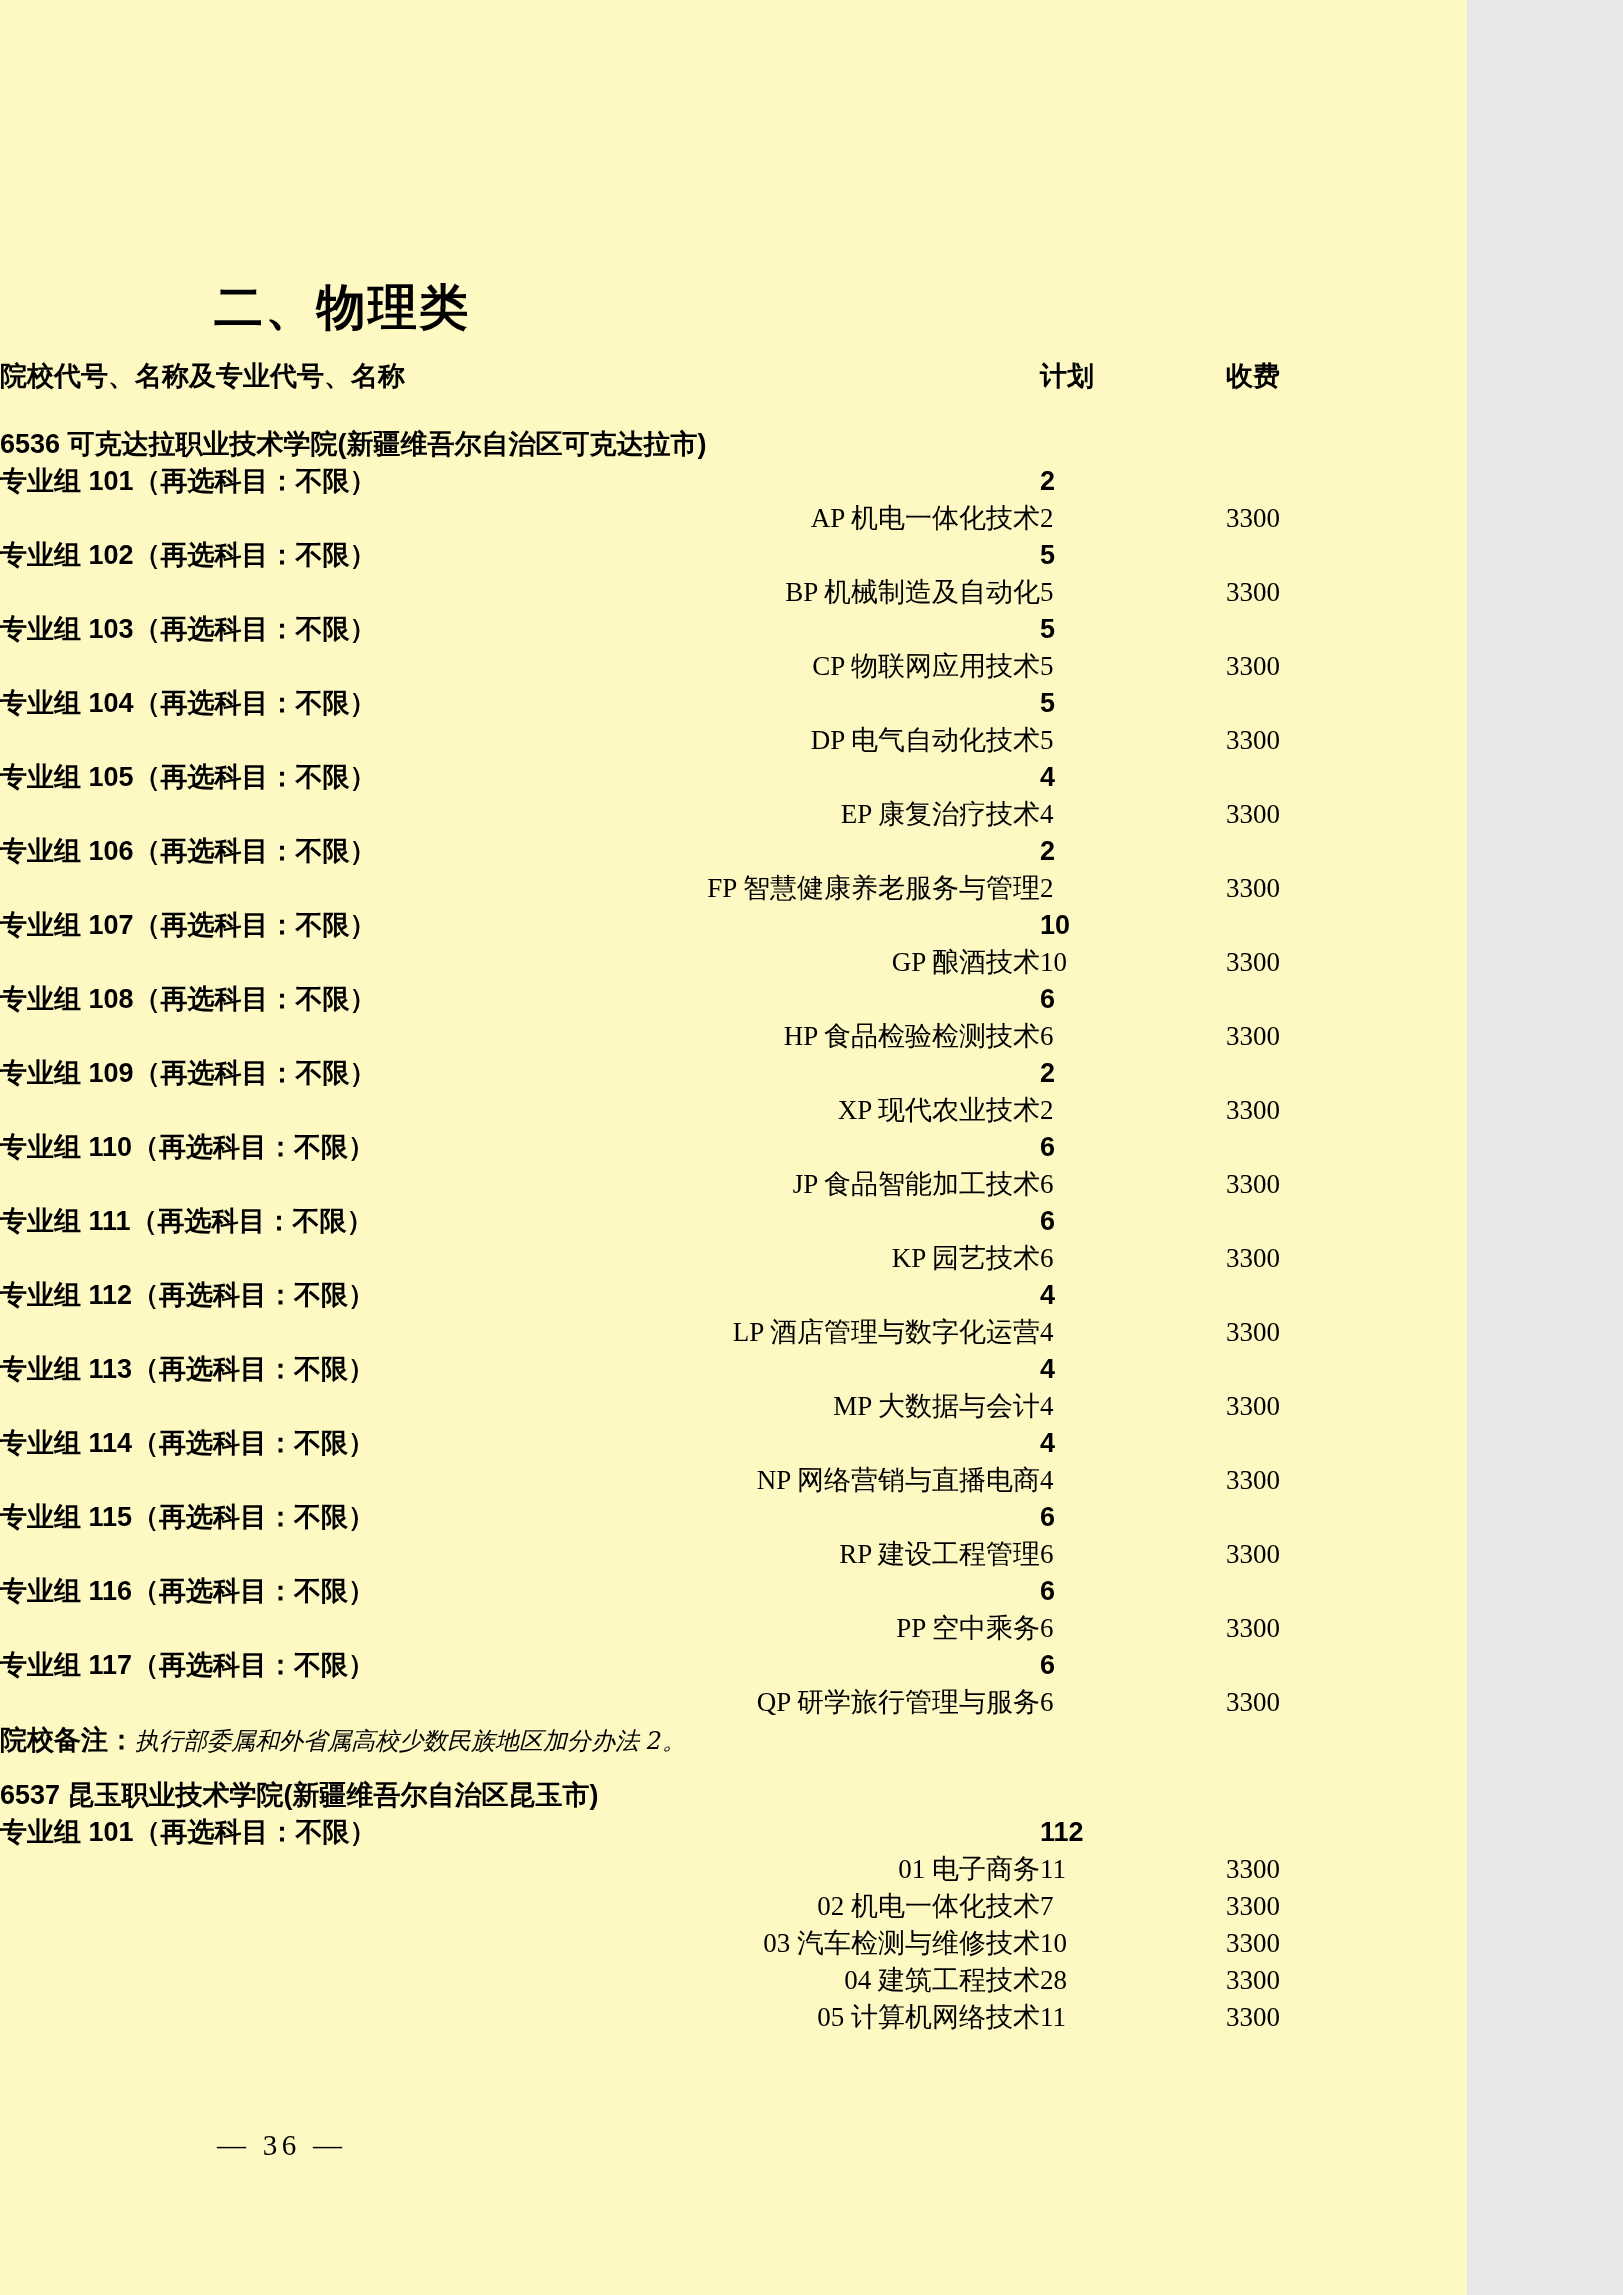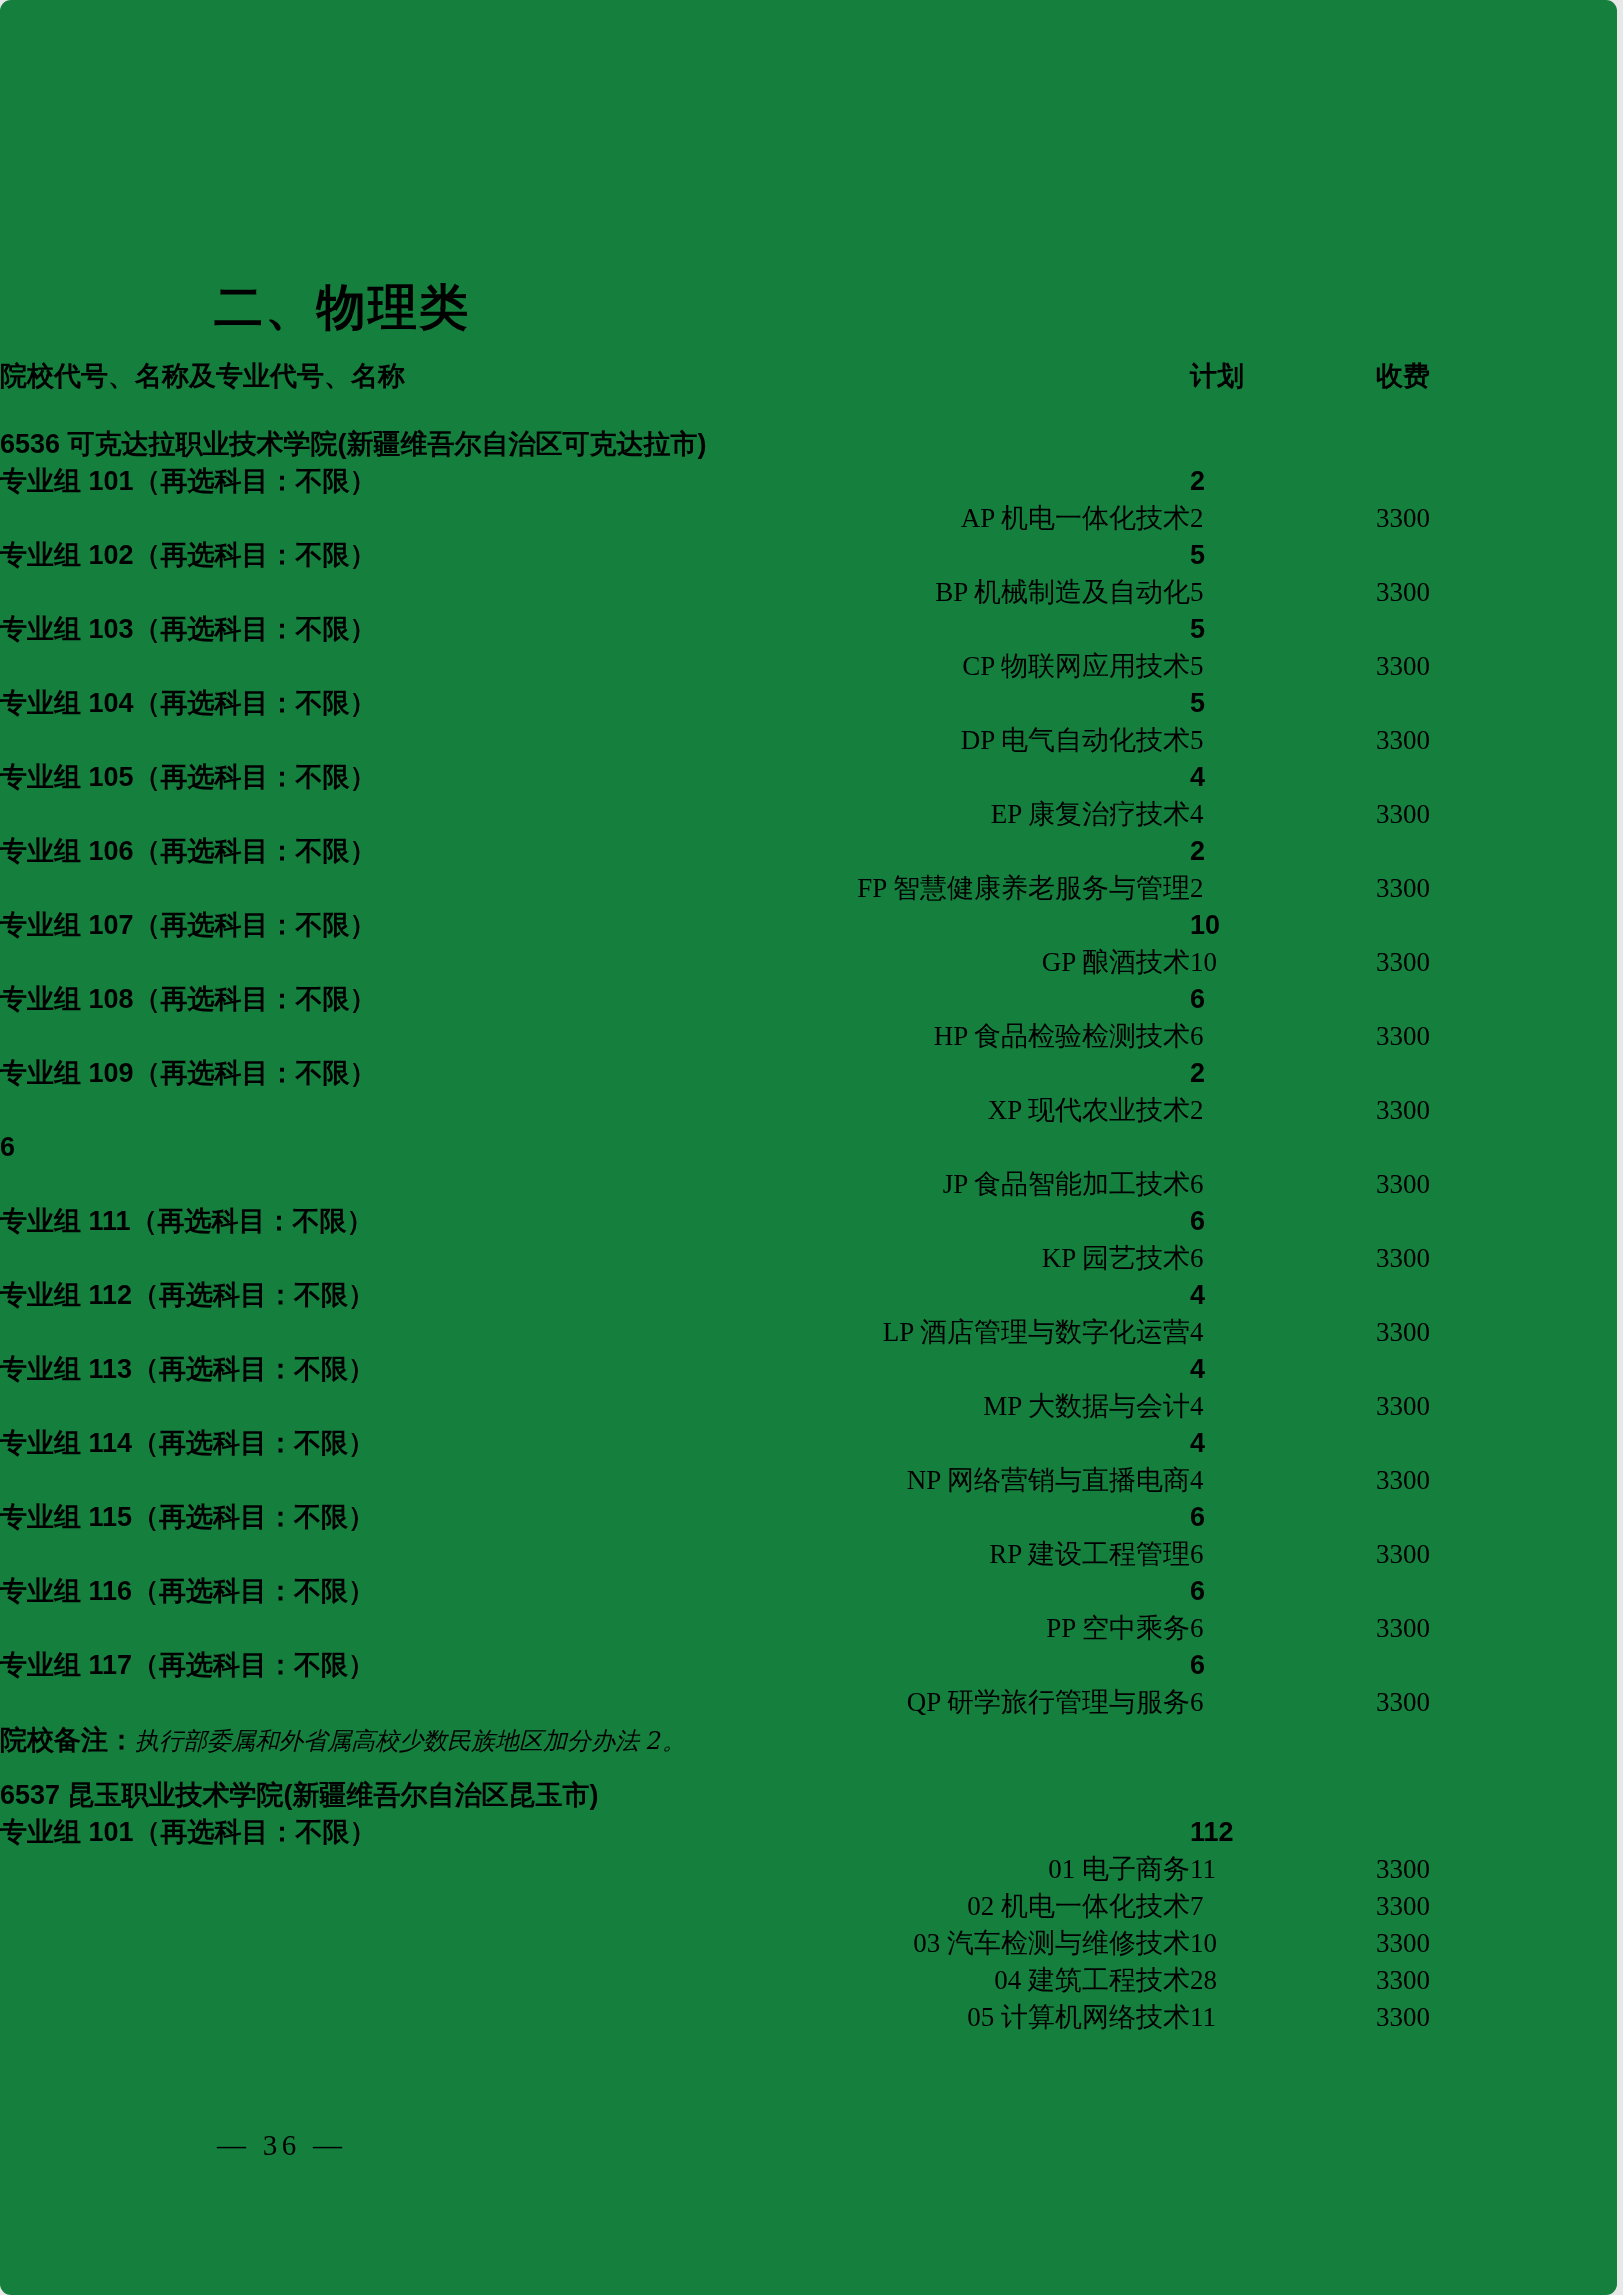--- a/index.html
+++ b/index.html
@@ -1,24 +1,23 @@
 <!DOCTYPE html>
 <html style="font-size:9.3px"><head>
 <meta charset="utf-8">
 <style>
   html, body { margin: 0; padding: 0; background: #e8e8e8; }
   .page {
     position: relative;
-    width: 1617px;
+    width: 1467px;
     height: 2295px;
-    background: #15803d;
+    background: #fef9c3;
     color: #000000;
     overflow: hidden;
     font-family: "Liberation Serif", serif;
-    border-radius: 11px;
   }
   .title {
     margin: 275px 0 0 214px;
     font-family: "Liberation Sans", sans-serif;
     font-weight: 700;
     font-size: 49px;
     line-height: 64px;
     letter-spacing: 2.3px;
   }
   .row {
@@ -211,20 +210,21 @@
   </div>
 
   <div class="row row-major">
     <div class="cell-left"><span class="note-label"></span><span class="row-text">XP 现代农业技术</span></div>
     <div class="cell-plan">2</div>
     <div class="cell-fee">3300</div>
     <div class="cell-pad"></div>
   </div>
 
   <div class="row row-group">
+    <div class="cell-left"><span class="note-label"></span><span class="row-text">专业组 110（再选科目：不限）</span></div>
     <div class="cell-plan">6</div>
     <div class="cell-fee"></div>
     <div class="cell-pad"></div>
   </div>
 
   <div class="row row-major">
     <div class="cell-left"><span class="note-label"></span><span class="row-text">JP 食品智能加工技术</span></div>
     <div class="cell-plan">6</div>
     <div class="cell-fee">3300</div>
     <div class="cell-pad"></div>

